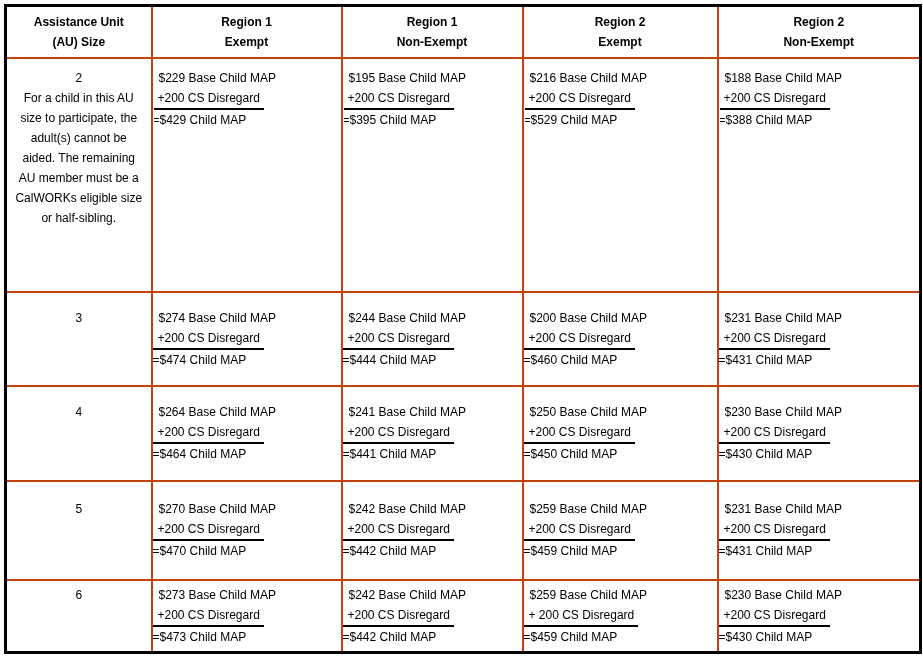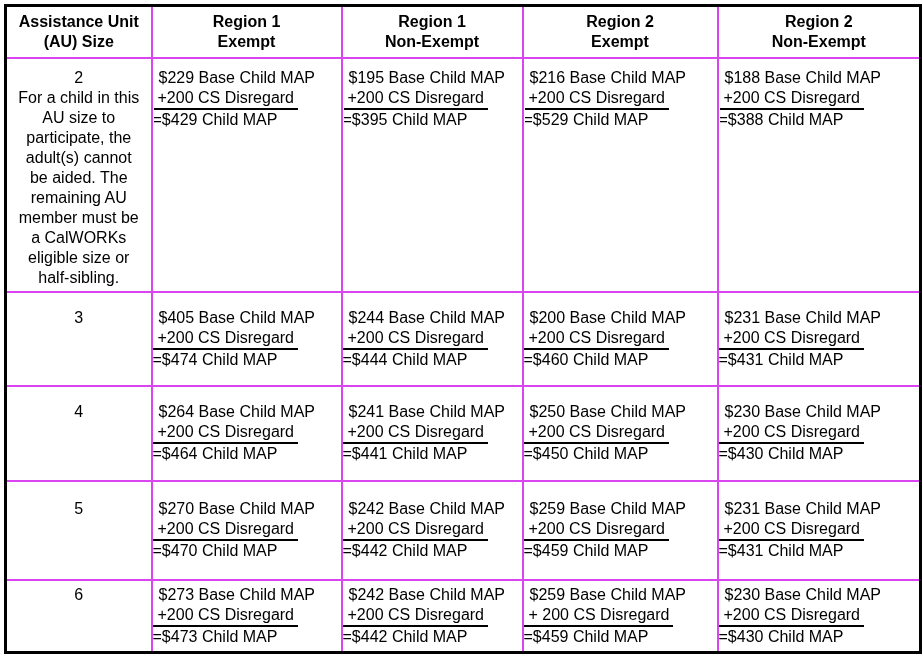--- a/index.html
+++ b/index.html
@@ -16,24 +16,24 @@
     box-sizing: border-box;
     padding: 4px;
   }
   table.au-table {
     border-collapse: collapse;
     table-layout: fixed;
     width: 915px;
     border: 3px solid #000;
   }
   table.au-table td, table.au-table th {
-    border: 2px solid #d946ef;
+    border: 2px solid #c2410c;
     box-sizing: border-box;
     padding: 0;
-    font-size: 16px;
+    font-size: 12px;
     line-height: 20px;
     overflow: hidden;
   }
   th.hdr {
     font-weight: bold;
     text-align: center;
     vertical-align: middle;
     height: 52px;
   }
   
@@ -153,21 +153,21 @@
         </div>
       </td>
     </tr>
 
     <tr class="r1">
       <td class="au-cell">
         <span class="au-num-shift">3</span>
       </td>
       <td class="map-cell">
         <div class="money">
-          <div class="base">$405 Base Child MAP</div>
+          <div class="base">$274 Base Child MAP</div>
           <div class="dis"><span>+200 CS Disregard</span></div>
           <div class="total">=$474 Child MAP</div>
         </div>
       </td>
       <td class="map-cell">
         <div class="money">
           <div class="base">$244 Base Child MAP</div>
           <div class="dis"><span>+200 CS Disregard</span></div>
           <div class="total">=$444 Child MAP</div>
         </div>

